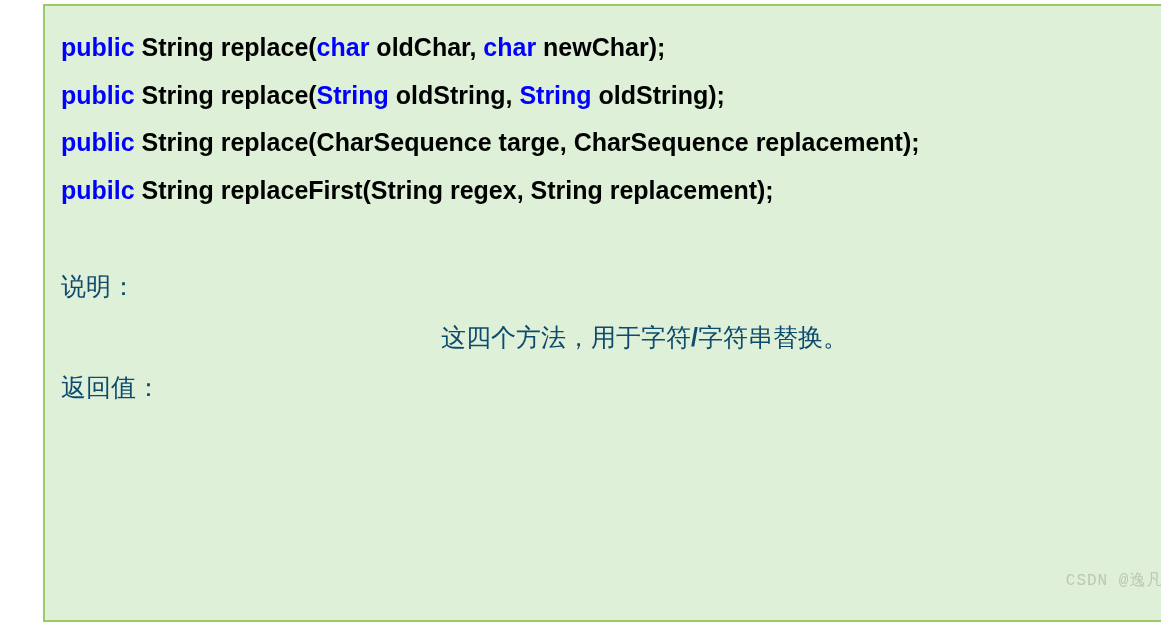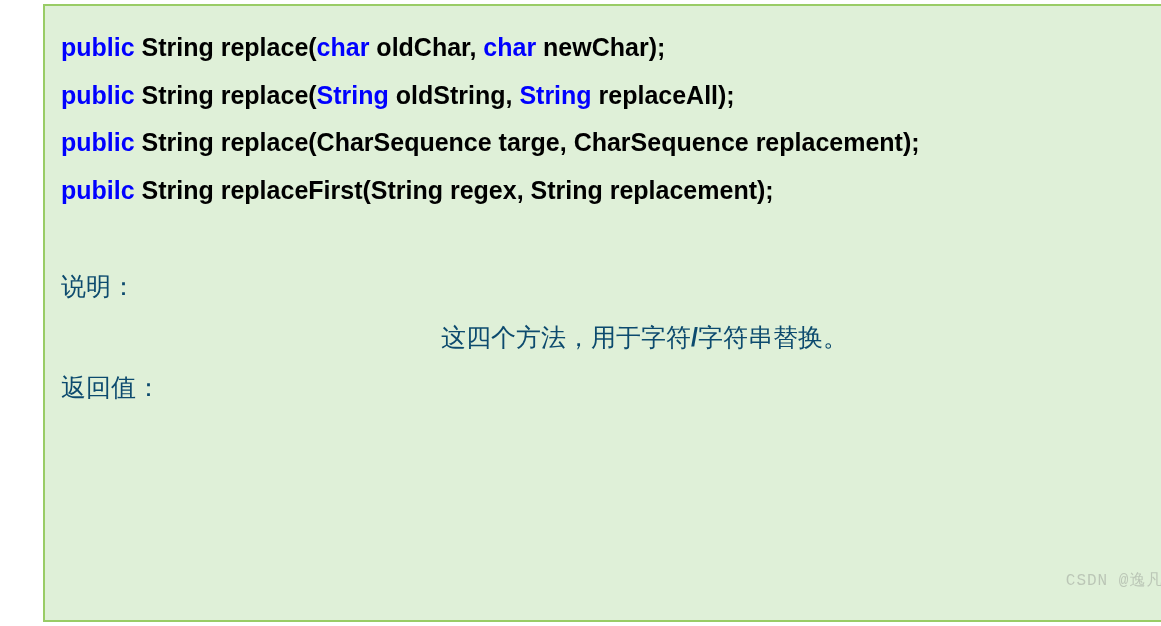--- a/index.html
+++ b/index.html
@@ -62,21 +62,21 @@
 </head>
 <body>
 
 <div class="code-block">
 
   <div class="line">
     <span class="kw">public</span><span> String replace(</span><span class="kw">char</span><span> oldChar, </span><span class="kw">char</span><span> newChar);</span>
   </div>
 
   <div class="line">
-    <span class="kw">public</span><span> String replace(</span><span class="kw">String</span><span> oldString, </span><span class="kw">String</span><span> replaceAll);</span>
+    <span class="kw">public</span><span> String replace(</span><span class="kw">String</span><span> oldString, </span><span class="kw">String</span><span> oldString);</span>
   </div>
 
   <div class="line">
     <span class="kw">public</span><span> String replace(CharSequence targe, CharSequence replacement);</span>
   </div>
 
 
   <div class="line">
     <span class="kw">pubilc</span><span> String replaceFirst(String regex, String replacement);</span>
   </div>

